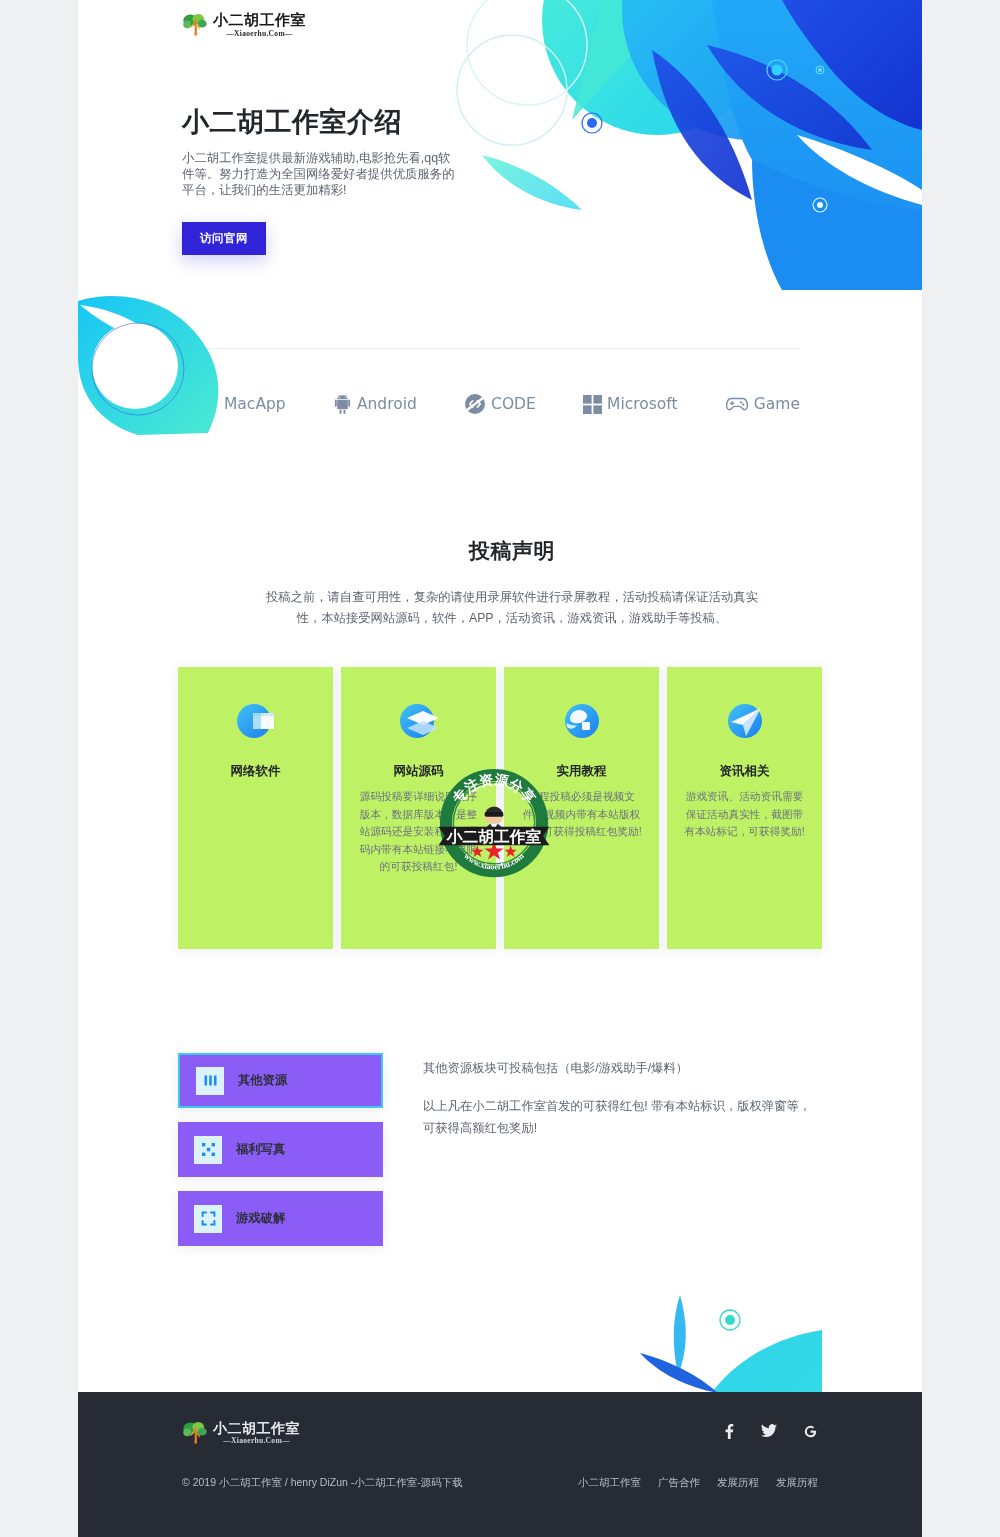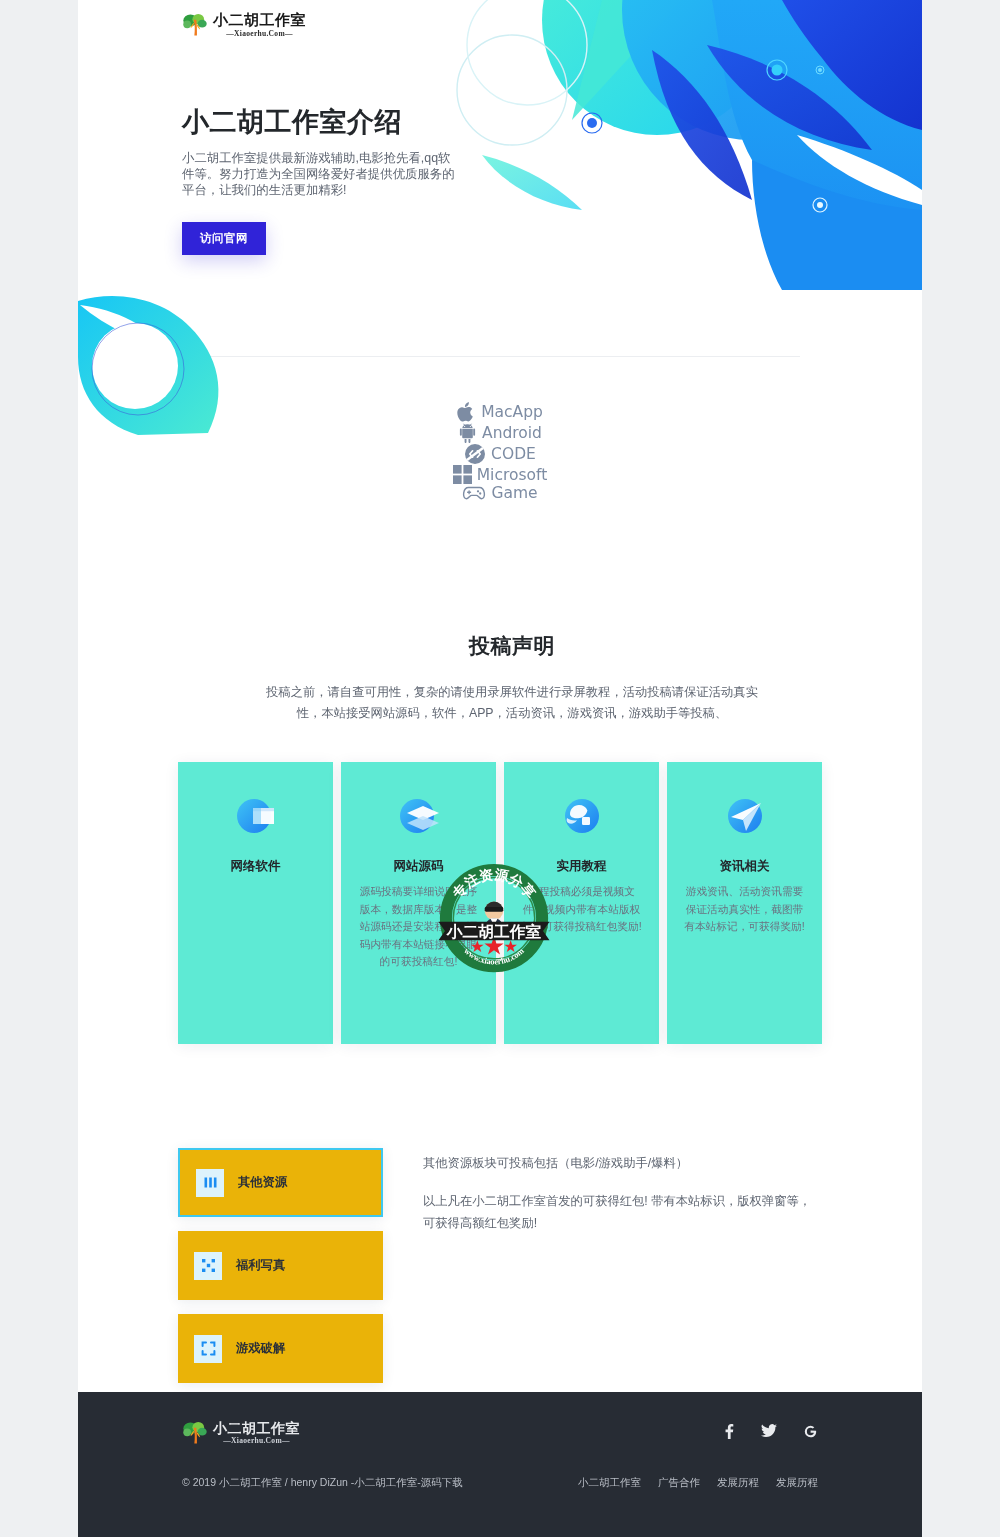--- a/index.html
+++ b/index.html
@@ -59,26 +59,25 @@
     border: none; cursor: pointer;
     box-shadow: 0 6px 18px rgba(48,35,216,.22);
   }
 
   
   .left-blob { position: absolute; left: 0px; top: 283px; width: 182px; height: 155px; z-index: 6; }
 
   
   .brandrow {
     position: relative;
-    margin: 16px auto; width: 600px;
+    margin: 8px auto; width: 600px;
     padding: 44px 0 36px;
     display: flex; align-items: center; justify-content: space-between;
     border-top: 1px solid #eceef1;
     top: 50px;
-    flex-direction: column;
   }
   .brand-item {
     display: flex; align-items: center; gap: 5px;
     color: #7d8ca3; font-size: 15.5px; font-weight: 400;
     font-family: "DejaVu Sans", sans-serif;
   }
   .brand-item svg { display: block; }
 
   
   .sec-declare { position: relative; padding-top: 128px; text-align: center; padding-left: 24px; }
@@ -91,21 +90,21 @@
   
   .cards {
     position: relative;
     margin: 38px auto 0;
     width: 644px;
     display: flex; gap: 8px;
   }
   .card {
     position: relative;
     width: 157px; min-height: 282px;
-    background: #5eead4;
+    background: #bef264;
     box-shadow: 0 2px 14px rgba(22,40,80,.075);
     padding: 30px 16px 20px;
     text-align: center;
   }
   .card-icon { width: 48px; height: 48px; margin: 0 auto 14px; }
   .card-title { font-size: 12.5px; font-weight: 700; color: #23272b; margin-bottom: 8px; }
   .card-body { font-size: 10.7px; line-height: 17.5px; color: #6a7280; }
 
   .stamp {
     position: absolute; left: 242px; top: 102px;
@@ -115,22 +114,22 @@
   
   .sec-tabs {
     position: relative;
     margin: 100px auto 0; width: 644px;
     display: flex; gap: 40px; align-items: flex-start;
   }
   .tablist { width: 205px; flex: none; padding-top: 4px; }
   .tab {
     position: relative;
     display: flex; align-items: center; gap: 14px;
-    height: 69px; padding: 8px 16px;
-    background: #eab308; margin-bottom: 14px;
+    height: 55px; padding: 8px 16px;
+    background: #8b5cf6; margin-bottom: 14px;
     box-shadow: 0 2px 12px rgba(22,40,80,.09);
     cursor: pointer;
   }
   .tab.active { border: 2px solid #3ec8ef; }
   .tab-ico {
     width: 28px; height: 28px; flex: none;
     background: #ddf3fc;
     display: flex; align-items: center; justify-content: center;
   }
   .tab-label { font-size: 12.3px; font-weight: 700; color: #2b3038; }

